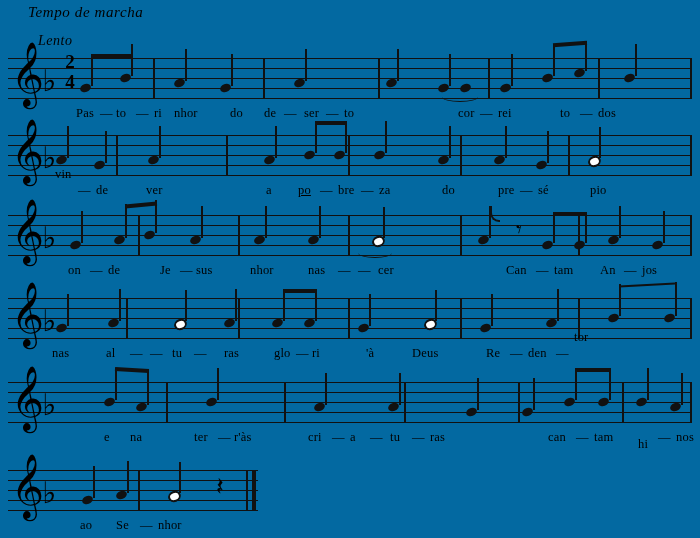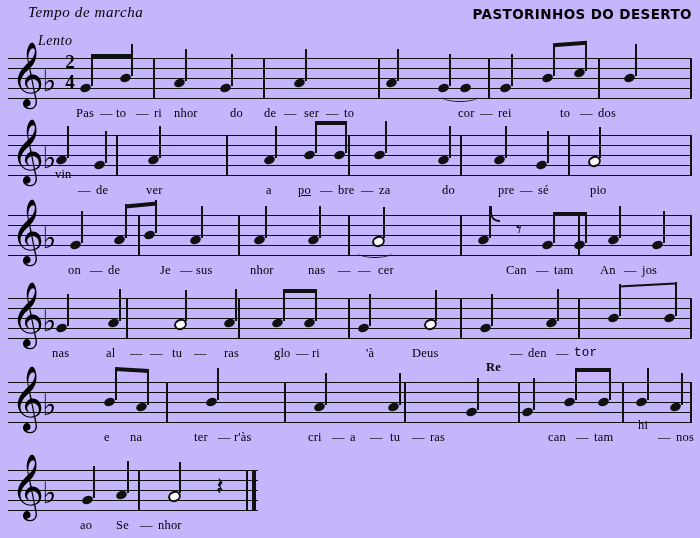--- a/index.html
+++ b/index.html
@@ -9,21 +9,21 @@
   }
   body {
     font-family: "Liberation Serif", serif;
     color: #000000;
   }
   #sheet {
     position: relative;
     width: 700px;
     height: 538px;
     overflow: hidden;
-    background: #c4b5fd;
+    background: #0369a1;
   }
   .title {
     position: absolute;
     right: 8px;
     top: 6px;
     font-family: "DejaVu Sans", sans-serif;
     font-weight: bold;
     font-size: 13.5px;
     letter-spacing: 0.4px;
     white-space: nowrap;
@@ -177,21 +177,20 @@
     letter-spacing: 0.2px;
     white-space: nowrap;
   }
 </style>
 </head>
 <body>
 
 <div id="sheet">
 
   <div class="tempo-main">Tempo de marcha</div>
-  <div class="title">PASTORINHOS DO DESERTO</div>
   <div class="tempo-sub">Lento</div>
 
   <div class="system" style="top:58px;">
     <div class="staff">
       <div class="line l0"></div>
       <div class="line l1"></div>
       <div class="line l2"></div>
       <div class="line l3"></div>
       <div class="line l4"></div>
 
@@ -468,25 +467,25 @@
         <span class="lyric" style="left: 122px; top: 48px;">—</span>
         <span class="lyric" style="left: 142px; top: 48px;">—</span>
         <span class="lyric" style="left: 164px; top: 48px;">tu</span>
         <span class="lyric" style="left: 186px; top: 48px;">—</span>
         <span class="lyric" style="left: 216px; top: 48px;">ras</span>
         <span class="lyric" style="left: 266px; top: 48px;">glo</span>
         <span class="lyric" style="left: 288px; top: 48px;">—</span>
         <span class="lyric" style="left: 304px; top: 48px;">ri</span>
         <span class="lyric" style="left: 358px; top: 48px;">'à</span>
         <span class="lyric" style="left: 404px; top: 48px;">Deus</span>
-        <span class="lyric" style="left: 478px; top: 62px; font-weight: bold;">Re</span>
+        <span class="lyric" style="left: 478px; top: 48px;">Re</span>
         <span class="lyric" style="left: 502px; top: 48px;">—</span>
         <span class="lyric" style="left: 520px; top: 48px;">den</span>
         <span class="lyric" style="left: 548px; top: 48px;">—</span>
-        <span class="lyric" style="left: 566px; top: 48px; font-family: Liberation Mono, monospace;">tor</span>
+        <span class="lyric" style="left: 566px; top: 32px;">tor</span>
       </div>
   </div>
 
   <div class="system" style="top:382px;">
     <div class="staff">
       <div class="line l0"></div>
       <div class="line l1"></div>
       <div class="line l2"></div>
       <div class="line l3"></div>
       <div class="line l4"></div>
@@ -541,21 +540,21 @@
         <span class="lyric" style="left: 300px; top: 48px;">cri</span>
         <span class="lyric" style="left: 324px; top: 48px;">—</span>
         <span class="lyric" style="left: 342px; top: 48px;">a</span>
         <span class="lyric" style="left: 362px; top: 48px;">—</span>
         <span class="lyric" style="left: 382px; top: 48px;">tu</span>
         <span class="lyric" style="left: 404px; top: 48px;">—</span>
         <span class="lyric" style="left: 422px; top: 48px;">ras</span>
         <span class="lyric" style="left: 540px; top: 48px;">can</span>
         <span class="lyric" style="left: 568px; top: 48px;">—</span>
         <span class="lyric" style="left: 586px; top: 48px;">tam</span>
-        <span class="lyric" style="left: 630px; top: 36px;">hi</span>
+        <span class="lyric" style="left: 630px; top: 55px;">hi</span>
         <span class="lyric" style="left: 650px; top: 48px;">—</span>
         <span class="lyric" style="left: 668px; top: 48px; font-family: Liberation Serif, serif;">nos</span>
       </div>
   </div>
 
   <div class="system" style="top:470px;">
     <div class="staff" style="width:250px;">
       <div class="line l0" style="width:250px;"></div>
       <div class="line l1" style="width:250px;"></div>
       <div class="line l2" style="width:250px;"></div>

